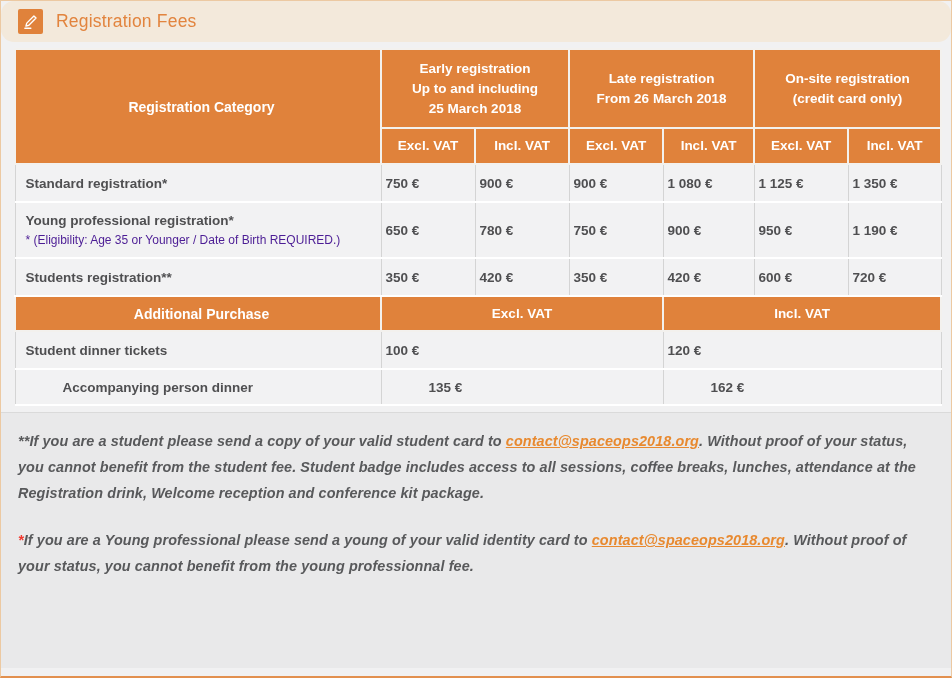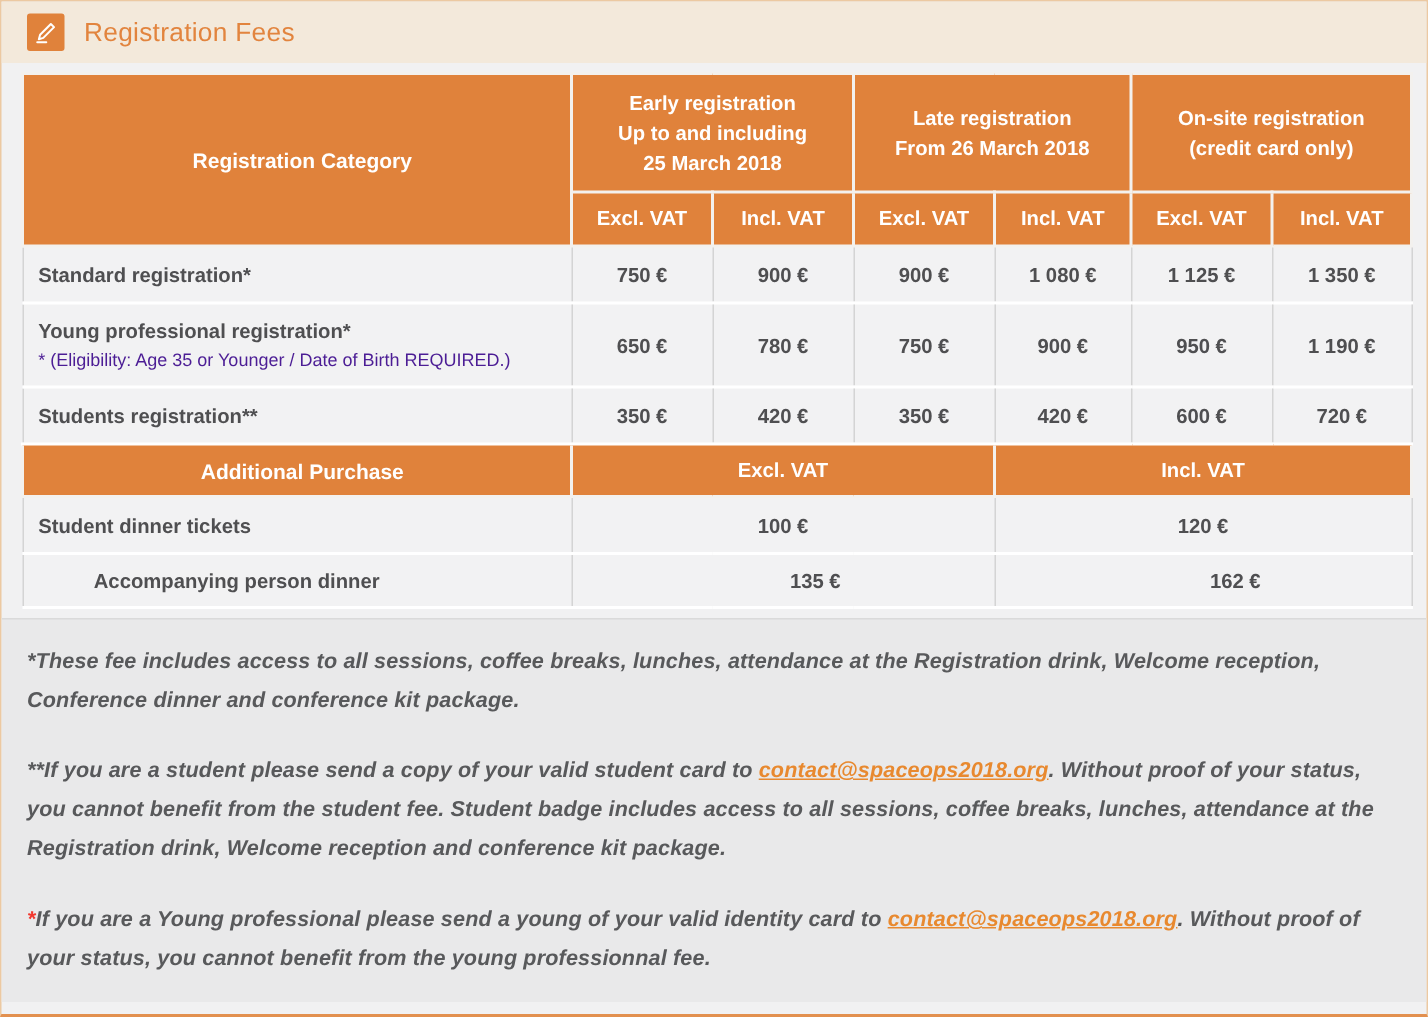--- a/index.html
+++ b/index.html
@@ -20,20 +20,21 @@
       radial-gradient(circle at 120px 520px, rgba(255,255,255,.7) 1px, transparent 2px),
       radial-gradient(circle at 700px 470px, rgba(255,255,255,.7) 1px, transparent 2px);
   }
 
   
   .header-strip {
     height:41px;
     background:#f3e9db;
     display:flex; align-items:center;
     padding-left:17px;
+    border-radius:13px;
   }
   .edit-icon-box {
     width:25px; height:25px;
     background:#e0823b;
     border-radius:2px;
     display:flex; align-items:center; justify-content:center;
     flex:0 0 auto;
   }
   .page-title {
     margin-left:13px;
@@ -66,21 +67,20 @@
 
   .dc { 
     background:#f2f2f3;
     border-left:1px solid #d4d4d4;
     border-right:1px solid #d4d4d4;
     border-top:2px solid #ffffff;
     border-bottom:2px solid #ffffff;
     color:#4f4f51;
     font-weight:bold;
     font-size:13.5px;
-    text-align:center;
     padding:6px 4px;
   }
   .dc-label { text-align:left; padding-left:10px; }
   .row-h38 td { height:38px; }
   .row-h56 td { height:56px; }
   .row-h36 td { height:36px;padding-left:47px; }
   .hdr-top th { height:79px; }
   .hdr-sub th { height:36px; }
   .hdr-add th { height:35px; }
 
@@ -214,23 +214,20 @@
         <td class="dc dc-label">Accompanying person dinner</td>
         <td class="dc" colspan="3">135 €</td>
         <td class="dc" colspan="3">162 €</td>
       </tr>
     </tbody>
       </table>
   </div>
 
   <div class="notes">
     <p>
-      <span>*These fee includes access to all sessions, coffee breaks, lunches, attendance at the Registration drink, Welcome reception, Conference dinner and conference kit package.</span>
-    </p>
-    <p>
       <span>**If you are a student please send a copy of your valid student card to </span><a>contact@spaceops2018.org</a><span>. Without proof of your status, you cannot benefit from the student fee. Student badge includes access to all sessions, coffee breaks, lunches, attendance at the Registration drink, Welcome reception and conference kit package.</span>
     </p>
     <p>
       <span class="red-star">*</span><span>If you are a Young professional please send a young of your valid identity card to </span><a>contact@spaceops2018.org</a><span>. Without proof of your status, you cannot benefit from the young professionnal fee.</span>
     </p>
     <p>
       
     </p>
   </div>
 

